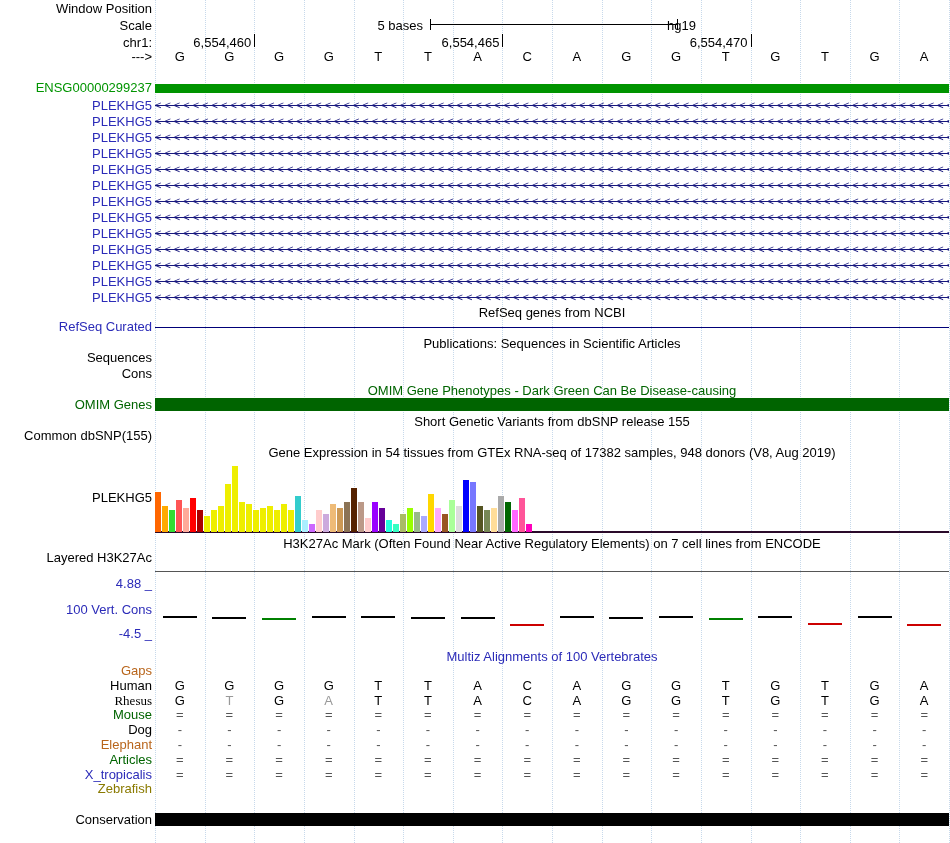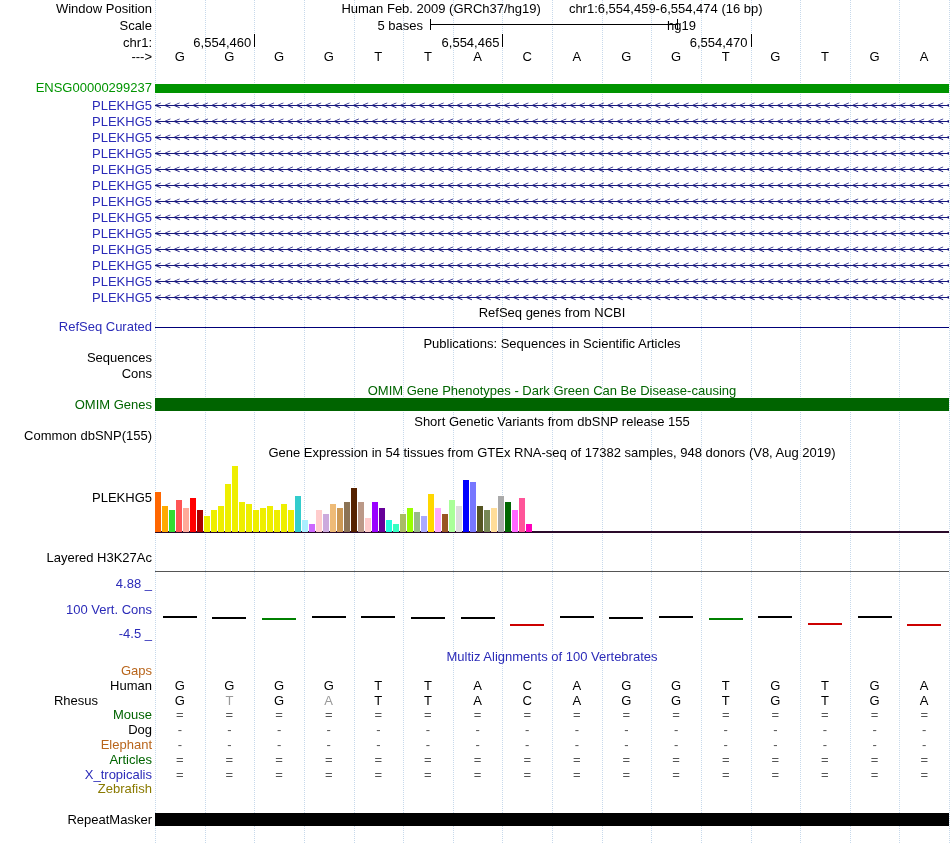--- a/index.html
+++ b/index.html
@@ -25,23 +25,20 @@
             border-left:1px solid #000;border-right:1px solid #000}
   .scalebar::after{content:"";position:absolute;left:0;right:0;top:5px;border-top:1px solid #000}
   .posgap{display:inline-block;margin-left:28px}
 </style>
 </head>
 <body>
 
 <div id="browser">
 
   <div class="glabel" style="top:2px">Window Position</div>
-  <div class="ctitle" style="top:2px">
-    <span>Human Feb. 2009 (GRCh37/hg19)</span><span class="posgap">chr1:6,554,459-6,554,474 (16 bp)</span>
-  </div>
 
   <div class="glabel" style="top:19px">Scale</div>
   <div class="abs" style="right:527px;top:19px">5 bases</div>
   <div class="scalebar"></div>
   <div class="abs" style="left:667px;top:19px">hg19</div>
 
   <div class="glabel" style="top:36px">chr1:</div>
   <div class="glabel" style="top:50px">---&gt;</div>
 
   <div class="glabel green" style="top:81px">ENSG00000299237</div>
@@ -59,30 +56,31 @@
   <div class="glabel dgreen" style="top:398px">OMIM Genes</div>
   <div class="abs omimbar"></div>
 
   <div class="ctitle" style="top:415px">Short Genetic Variants from dbSNP release 155</div>
   <div class="glabel" style="top:429px">Common dbSNP(155)</div>
 
   <div class="ctitle" style="top:446px">Gene Expression in 54 tissues from GTEx RNA-seq of 17382 samples, 948 donors (V8, Aug 2019)</div>
   <div class="glabel" style="top:491px">PLEKHG5</div>
   <div class="abs gtexbase"></div>
 
+  <div class="ctitle" style="top:537px">H3K27Ac Mark (Often Found Near Active Regulatory Elements) on 7 cell lines from ENCODE</div>
   <div class="glabel" style="top:551px">Layered H3K27Ac</div>
   <div class="abs h3kline"></div>
 
   <div class="glabel blue" style="top:577px">4.88 _</div>
   <div class="glabel blue" style="top:603px">100 Vert. Cons</div>
   <div class="glabel blue" style="top:627px">-4.5 _</div>
 
   <div class="ctitle blue" style="top:650px">Multiz Alignments of 100 Vertebrates</div>
 
-  <div class="glabel" style="top:813px">RepeatMasker</div>
+  <div class="glabel" style="top:813px">Conservation</div>
   <div class="abs rmskbar"></div>
 
 <div style="position: absolute; line-height: 13px; left: 155px; top: 0px; width: 0px; height: 843px; border-left: 1px dotted rgb(199, 217, 235); z-index: 0;"></div>
     <div style="position: absolute; line-height: 13px; left: 204.6px; top: 0px; width: 0px; height: 843px; border-left: 1px dotted rgb(199, 217, 235); z-index: 0;"></div>
     <div style="position: absolute; line-height: 13px; left: 254.3px; top: 0px; width: 0px; height: 843px; border-left: 1px dotted rgb(199, 217, 235); z-index: 0;"></div>
     <div style="position: absolute; line-height: 13px; left: 303.9px; top: 0px; width: 0px; height: 843px; border-left: 1px dotted rgb(199, 217, 235); z-index: 0;"></div>
     <div style="position: absolute; line-height: 13px; left: 353.5px; top: 0px; width: 0px; height: 843px; border-left: 1px dotted rgb(199, 217, 235); z-index: 0;"></div>
     <div style="position: absolute; line-height: 13px; left: 403.1px; top: 0px; width: 0px; height: 843px; border-left: 1px dotted rgb(199, 217, 235); z-index: 0;"></div>
     <div style="position: absolute; line-height: 13px; left: 452.8px; top: 0px; width: 0px; height: 843px; border-left: 1px dotted rgb(199, 217, 235); z-index: 0;"></div>
     <div style="position: absolute; line-height: 13px; left: 502.4px; top: 0px; width: 0px; height: 843px; border-left: 1px dotted rgb(199, 217, 235); z-index: 0;"></div>
@@ -224,21 +222,21 @@
     <div style="position: absolute; line-height: 13px; left: 452.8px; top: 679px; width: 49.6px; text-align: center; color: rgb(0, 0, 0);">A</div>
     <div style="position: absolute; line-height: 13px; left: 502.4px; top: 679px; width: 49.6px; text-align: center; color: rgb(0, 0, 0);">C</div>
     <div style="position: absolute; line-height: 13px; left: 552px; top: 679px; width: 49.6px; text-align: center; color: rgb(0, 0, 0);">A</div>
     <div style="position: absolute; line-height: 13px; left: 601.6px; top: 679px; width: 49.6px; text-align: center; color: rgb(0, 0, 0);">G</div>
     <div style="position: absolute; line-height: 13px; left: 651.3px; top: 679px; width: 49.6px; text-align: center; color: rgb(0, 0, 0);">G</div>
     <div style="position: absolute; line-height: 13px; left: 700.9px; top: 679px; width: 49.6px; text-align: center; color: rgb(0, 0, 0);">T</div>
     <div style="position: absolute; line-height: 13px; left: 750.5px; top: 679px; width: 49.6px; text-align: center; color: rgb(0, 0, 0);">G</div>
     <div style="position: absolute; line-height: 13px; left: 800.1px; top: 679px; width: 49.6px; text-align: center; color: rgb(0, 0, 0);">T</div>
     <div style="position: absolute; line-height: 13px; left: 849.8px; top: 679px; width: 49.6px; text-align: center; color: rgb(0, 0, 0);">G</div>
     <div style="position: absolute; line-height: 13px; left: 899.4px; top: 679px; width: 49.6px; text-align: center; color: rgb(0, 0, 0);">A</div>
-    <div style="position: absolute; line-height: 13px; left: 0px; top: 694px; width: 152px; text-align: center; color: rgb(0, 0, 0);">Rhesus</div>
+    <div style="position: absolute; line-height: 13px; left: 0px; top: 694px; width: 152px; text-align: right; color: rgb(0, 0, 0); font-family: Liberation Serif, serif;">Rhesus</div>
     <div style="position: absolute; line-height: 13px; left: 155px; top: 694px; width: 49.6px; text-align: center; color: rgb(0, 0, 0);">G</div>
     <div style="position: absolute; line-height: 13px; left: 204.6px; top: 694px; width: 49.6px; text-align: center; color: rgb(153, 153, 153);">T</div>
     <div style="position: absolute; line-height: 13px; left: 254.3px; top: 694px; width: 49.6px; text-align: center; color: rgb(0, 0, 0);">G</div>
     <div style="position: absolute; line-height: 13px; left: 303.9px; top: 694px; width: 49.6px; text-align: center; color: rgb(153, 153, 153);">A</div>
     <div style="position: absolute; line-height: 13px; left: 353.5px; top: 694px; width: 49.6px; text-align: center; color: rgb(0, 0, 0);">T</div>
     <div style="position: absolute; line-height: 13px; left: 403.1px; top: 694px; width: 49.6px; text-align: center; color: rgb(0, 0, 0);">T</div>
     <div style="position: absolute; line-height: 13px; left: 452.8px; top: 694px; width: 49.6px; text-align: center; color: rgb(0, 0, 0);">A</div>
     <div style="position: absolute; line-height: 13px; left: 502.4px; top: 694px; width: 49.6px; text-align: center; color: rgb(0, 0, 0);">C</div>
     <div style="position: absolute; line-height: 13px; left: 552px; top: 694px; width: 49.6px; text-align: center; color: rgb(0, 0, 0);">A</div>
     <div style="position: absolute; line-height: 13px; left: 601.6px; top: 694px; width: 49.6px; text-align: center; color: rgb(0, 0, 0);">G</div>

